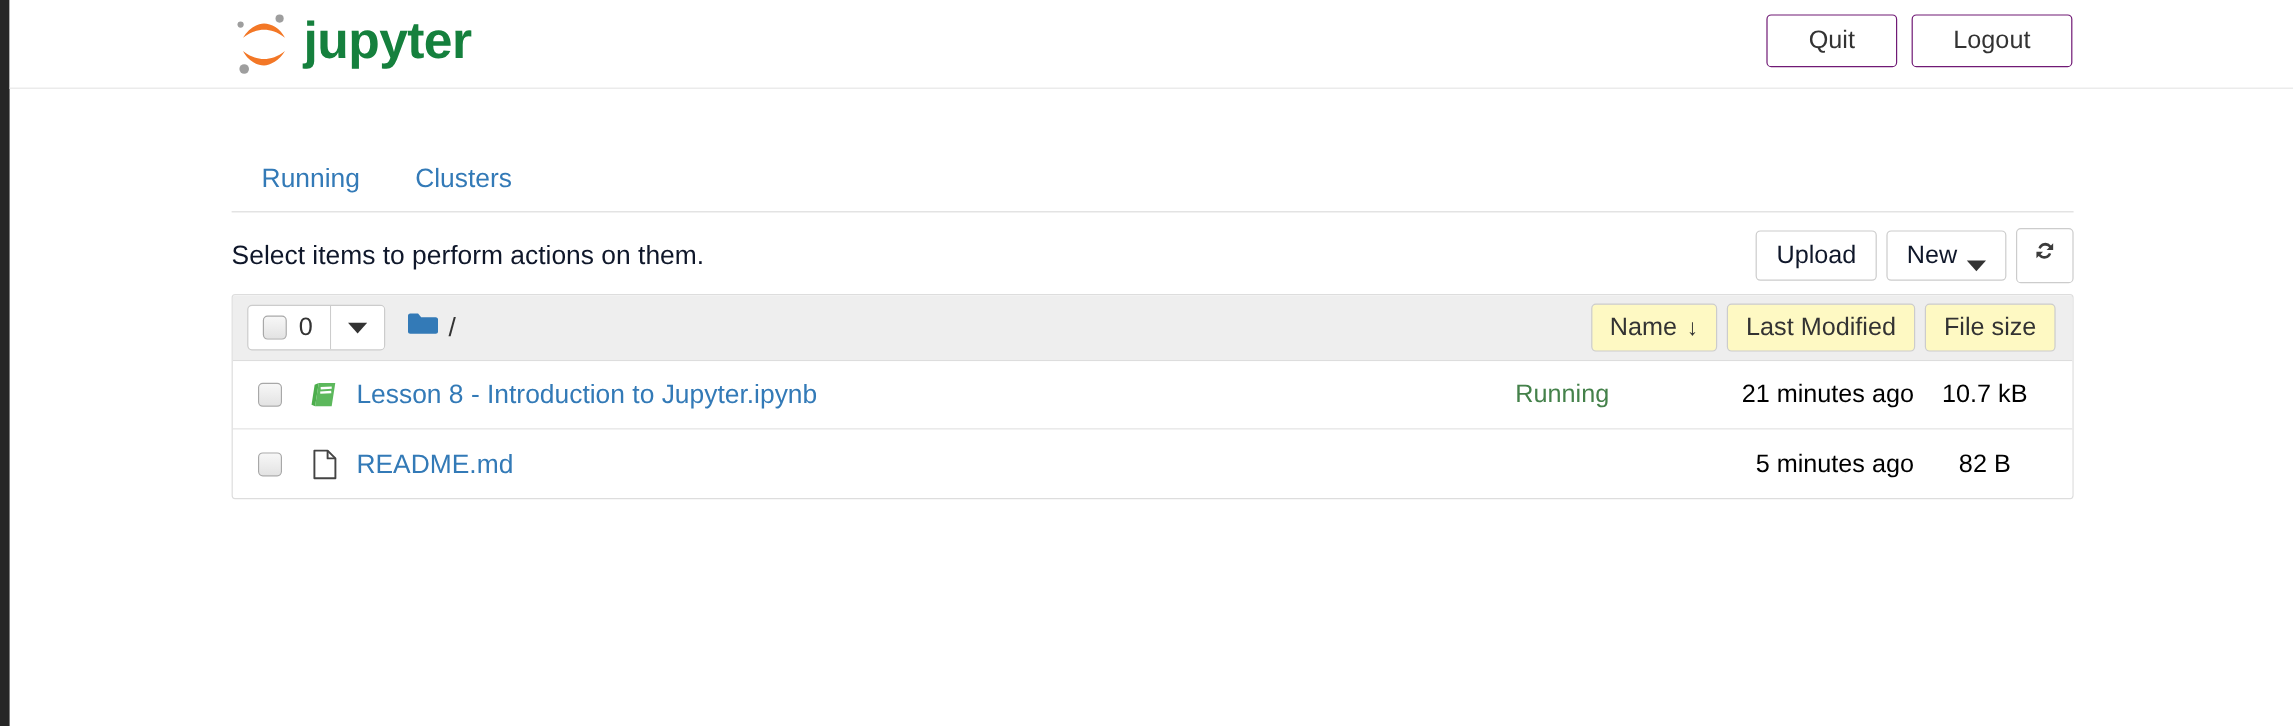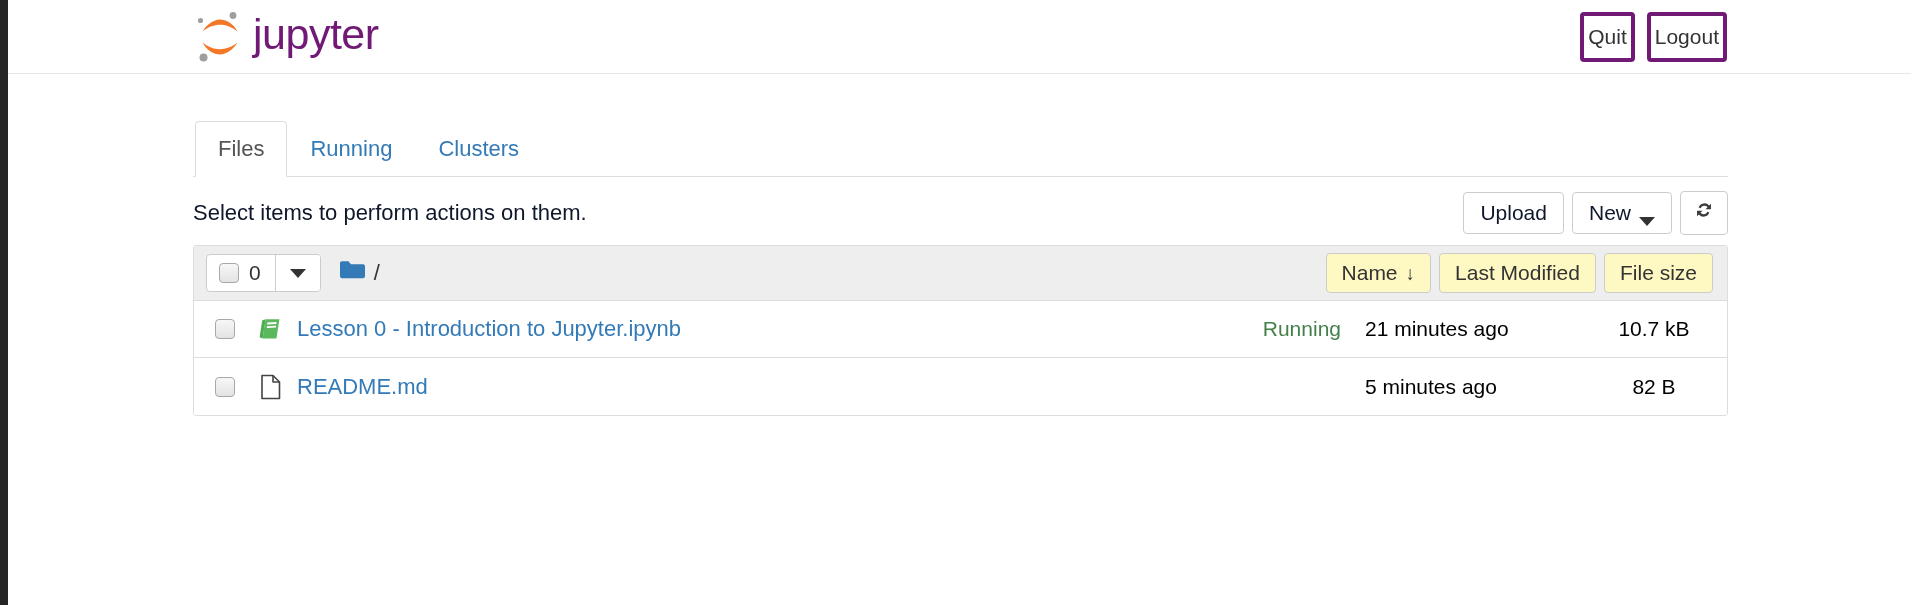--- a/index.html
+++ b/index.html
@@ -36,40 +36,40 @@
     display: flex; align-items: center;
     height: 58px;
   }
   .logo-mark {
     position: relative;
     width: 54px; height: 54px;
     flex: none;
   }
   .logo-text {
     font-size: 43px;
-    color: #701a75;
-    font-weight: 400;
+    color: #15803d;
+    font-weight: 700;
     letter-spacing: -0.5px;
     margin-left: 6px;
     line-height: 1;
     padding-bottom: 6px;
   }
   .hdr-buttons {
     position: absolute;
     right: 184px; top: 12px;
     display: flex; gap: 12px;
   }
   .btn {
     font-family: "Liberation Sans", sans-serif;
     font-size: 21px;
     color: #333333;
     background: #ffffff;
-    border: 4px solid #701a75;
+    border: 1px solid #701a75;
     border-radius: 4px;
-    padding: 8px 4px;
+    padding: 8px 34px;
     line-height: 1.25;
     cursor: pointer;
     white-space: nowrap;
   }
 
   
   .content {
     position: absolute;
     left: 193px; top: 74px;
     width: 1535px;
@@ -250,20 +250,21 @@
   .row-spacer { flex: 1; }
   .run-indicator {
     font-size: 21px;
     color: #44814a;
     margin-right: 24px;
     white-space: nowrap;
   }
   .row-modified {
     font-size: 21px;
     color: #000000;
+    text-align: right;
     width: 230px;
     white-space: nowrap;
   }
   .row-size {
     font-size: 21px;
     color: #000000;
     text-align: center;
     width: 118px;
     white-space: nowrap;
   }
@@ -295,21 +296,20 @@
 
     <div class="hdr-buttons">
       <button class="btn">Quit</button>
       <button class="btn">Logout</button>
     </div>
   </div>
 
   <div class="content">
 
     <div class="tabs">
-      <div class="tab active">Files</div>
       <div class="tab">Running</div>
       <div class="tab">Clusters</div>
     </div>
 
     <div class="toolbar">
       <div class="toolbar-msg">Select items to perform actions on them.</div>
       <div class="toolbar-actions">
         <button class="btn-sm">
           <span>Upload</span>
         </button>
@@ -367,21 +367,21 @@
           <span class="cb"></span>
         </div>
         <div class="row-icon">
           <svg width="26" height="26" viewBox="0 0 26 26" aria-hidden="true">
             <path d="M7.6 3.2 L21.4 3.2 L18.4 22.6 L4.6 22.6 Z" fill="#5cb85c"></path>
             <path d="M4.2 4.6 L7.6 3.2 L4.6 22.6 L1.6 21.2 Z" fill="#4cae4c"></path>
             <rect x="9.2" y="6.6" width="9.2" height="1.9" fill="#ffffff" transform="rotate(-3 9.2 6.6)"></rect>
             <rect x="8.8" y="10.2" width="9.2" height="1.9" fill="#ffffff" transform="rotate(-3 8.8 10.2)"></rect>
           </svg>
         </div>
-        <a class="row-name">Lesson 0 - Introduction to Jupyter.ipynb</a>
+        <a class="row-name">Lesson 8 - Introduction to Jupyter.ipynb</a>
         <div class="row-spacer"></div>
         <div class="run-indicator">Running</div>
         <div class="row-modified">21 minutes ago</div>
         <div class="row-size">10.7 kB</div>
       </div>
 
       <div class="row">
         <div class="row-cb">
           <span class="cb"></span>
         </div>

